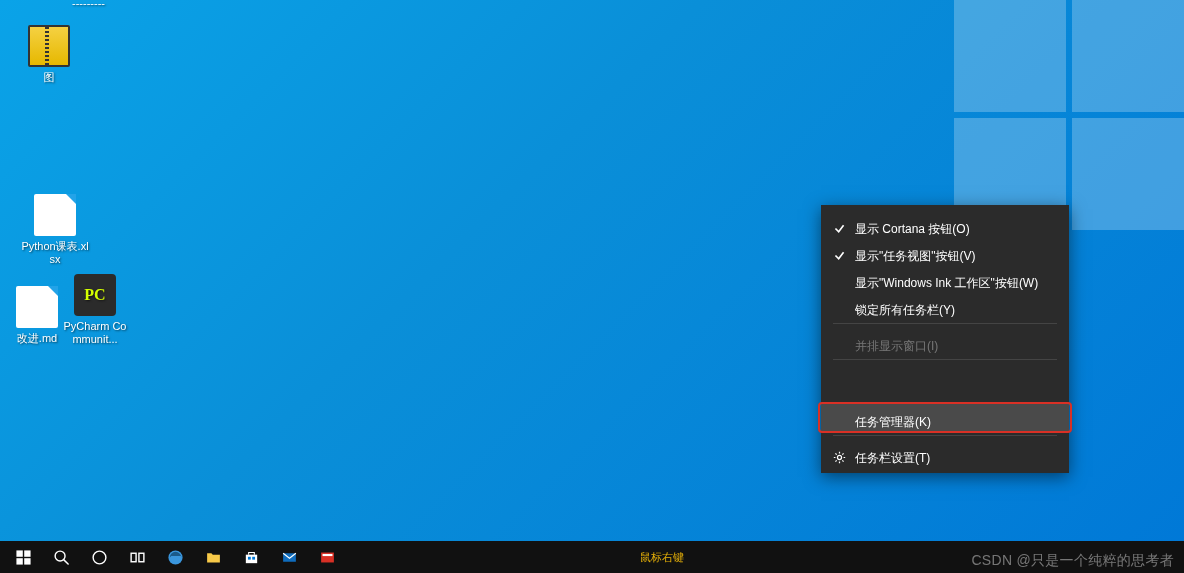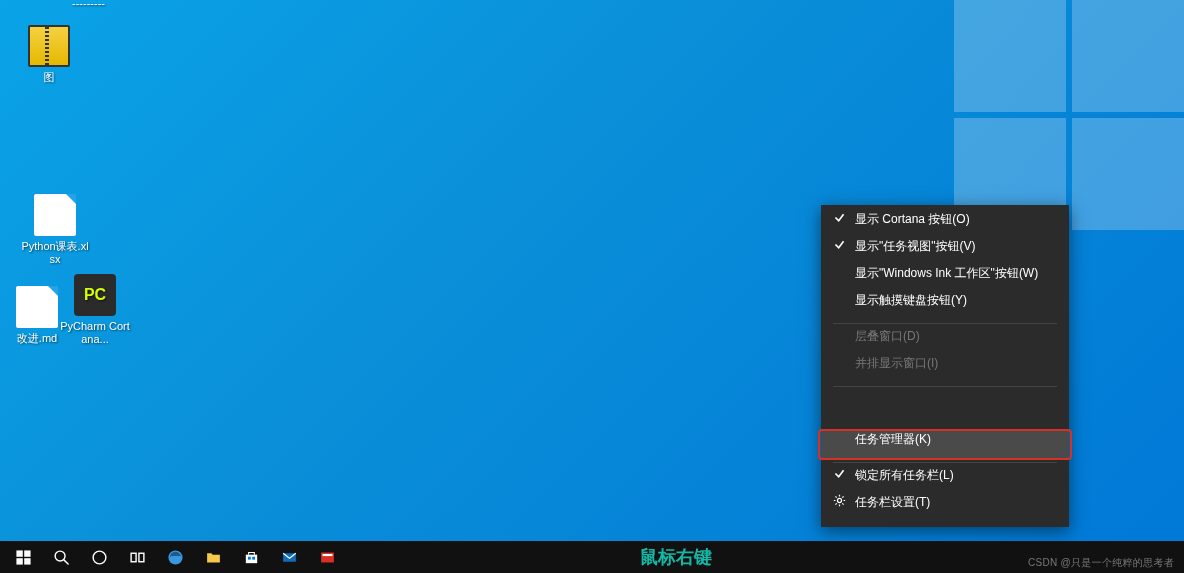--- a/index.html
+++ b/index.html
@@ -18,21 +18,21 @@
     }
     .win-bg .pane { background: rgba(255,255,255,0.7); }
     .win-bg .gap { background: transparent; }
 
     
     .desktop-icon {
       position: absolute; width: 70px; text-align: center;
       color: #fff; font-size: 11px; text-shadow: 1px 1px 2px rgba(0,0,0,0.6);
       cursor: pointer;
     }
-    .desktop-icon .ico { width: 42px; height: 42px; margin: 0 auto 4px; }
+    .desktop-icon .ico { width: 42px; height: 42px; margin: 0 auto 4px; font-family: Liberation Serif, serif; }
     .desktop-icon .label { line-height: 13px; word-break: break-all; }
     .ico.binder {
       background: linear-gradient(#f5d142,#e6b800);
       border: 2px solid #333; border-radius: 2px; position: relative;
     }
     .ico.binder::after { content:""; position:absolute; left:40%; top:0; bottom:0; width:4px; background:repeating-linear-gradient(#333,#333 2px,transparent 2px,transparent 4px); }
     .ico.file {
       background:#fff; border-radius:2px; position: relative;
     }
     .ico.file::before { content:""; position:absolute; top:0; right:0; border-style:solid; border-width:0 10px 10px 0; border-color: transparent #23a3e8 transparent transparent; }
@@ -45,21 +45,21 @@
     .context-menu {
       position: absolute;
       right: 115px; top: 205px;
       width: 248px;
       background: #2b2b2b; color: #fff;
       padding: 6px 0;
       font-size: 12px;
       box-shadow: 0 4px 16px rgba(0,0,0,0.5);
     }
     .menu-item {
-      display: flex; align-items: flex-start;
+      display: flex; align-items: flex-end;
       padding: 0 12px; height: 27px;
       cursor: pointer; position: relative;
     }
     .menu-item.disabled { color: #777; cursor: default; }
     .menu-item .ck { width: 22px; flex-shrink: 0; }
     .menu-item .label { flex: 1; white-space: nowrap; }
     .menu-sep { height: 1px; background: #444; margin: 4px 12px; }
     .menu-item.highlighted { background: #4a4a4a; margin-top: 44px; }
     .highlight-box {
       position: absolute; left:-3px; right:-3px; top:-2px; bottom:-2px;
@@ -74,28 +74,28 @@
       background: #111; display: flex; align-items: center;
       padding: 0 4px;
     }
     .taskbar .tb-btn {
       width: 38px; height: 32px; display: flex; align-items: center; justify-content: center;
       color: #fff; cursor: pointer;
     }
     .tb-btn svg { width: 17px; height: 17px; }
 
     .taskbar-text {
-      position: absolute; color: #14b8a6; font-size: 18px; font-weight: 700;
+      position: absolute; color: #eab308; font-size: 11px; font-weight: 400;
       left: 640px;
     }
 
     
     .watermark {
       position: absolute; right: 10px; bottom: 3px;
-      font-size: 10px; color: rgba(200,200,200,0.55);
+      font-size: 14px; color: rgba(200,200,200,0.55);
       letter-spacing: 0.3px;
     }
 
     
     .top-trunc {
       position: absolute; left: 72px; top: -3px; color:#fff;
       font-size: 11px; text-shadow: 1px 1px 2px rgba(0,0,0,0.6);
     }
   </style>
 </head>
@@ -122,21 +122,21 @@
 <div class="desktop-icon" style="left:20px; top:194px">
   <div class="ico file"></div>
   <div class="label">Python课表.xlsx</div>
 </div>
 <div class="desktop-icon" style="left:2px; top:286px">
   <div class="ico file"></div>
   <div class="label">改进.md</div>
 </div>
 <div class="desktop-icon" style="left:60px; top:274px">
   <div class="ico pycharm">PC</div>
-  <div class="label">PyCharm Cortana...</div>
+  <div class="label">PyCharm Communit...</div>
 </div>
 
 <div class="context-menu" id="ctxMenu">
     <div class="menu-item">
       <span class="ck"><svg viewBox="0 0 16 16" fill="none" stroke="#fff" stroke-width="2">
           <polyline points="3,8 7,12 13,4"></polyline>
         </svg></span>
       <span class="label">显示 Cortana 按钮(O)</span>
     </div>
     <div class="menu-item">
@@ -144,44 +144,34 @@
           <polyline points="3,8 7,12 13,4"></polyline>
         </svg></span>
       <span class="label">显示"任务视图"按钮(V)</span>
     </div>
     <div class="menu-item">
       <span class="ck"></span>
       <span class="label">显示"Windows Ink 工作区"按钮(W)</span>
     </div>
     <div class="menu-item">
       <span class="ck"></span>
-      <span class="label">显示触摸键盘按钮(Y)</span>
+      <span class="label">锁定所有任务栏(Y)</span>
     </div>
     <div class="menu-sep"></div>
     <div class="menu-item disabled">
       <span class="ck"></span>
-      <span class="label">层叠窗口(D)</span>
-    </div>
-    <div class="menu-item disabled">
-      <span class="ck"></span>
       <span class="label">并排显示窗口(I)</span>
     </div>
     <div class="menu-sep"></div>
     <div class="menu-item highlighted">
       <span class="ck"></span>
       <span class="label">任务管理器(K)</span>
       <div class="highlight-box"></div>
     </div>
     <div class="menu-sep"></div>
-    <div class="menu-item">
-      <span class="ck"><svg viewBox="0 0 16 16" fill="none" stroke="#fff" stroke-width="2">
-          <polyline points="3,8 7,12 13,4"></polyline>
-        </svg></span>
-      <span class="label">锁定所有任务栏(L)</span>
-    </div>
     <div class="menu-item">
       <span class="ck"><svg viewBox="0 0 16 16" fill="none" stroke="#fff" stroke-width="1.5" width="13" height="13">
           <circle cx="8" cy="8" r="2.5"></circle>
           <path d="M8 1v2M8 13v2M1 8h2M13 8h2M3 3l1.5 1.5M11.5 11.5L13 13M13 3l-1.5 1.5M4.5 11.5L3 13"></path>
         </svg></span>
       <span class="label">任务栏设置(T)</span>
     </div>
   </div>
 
 <div class="taskbar">

